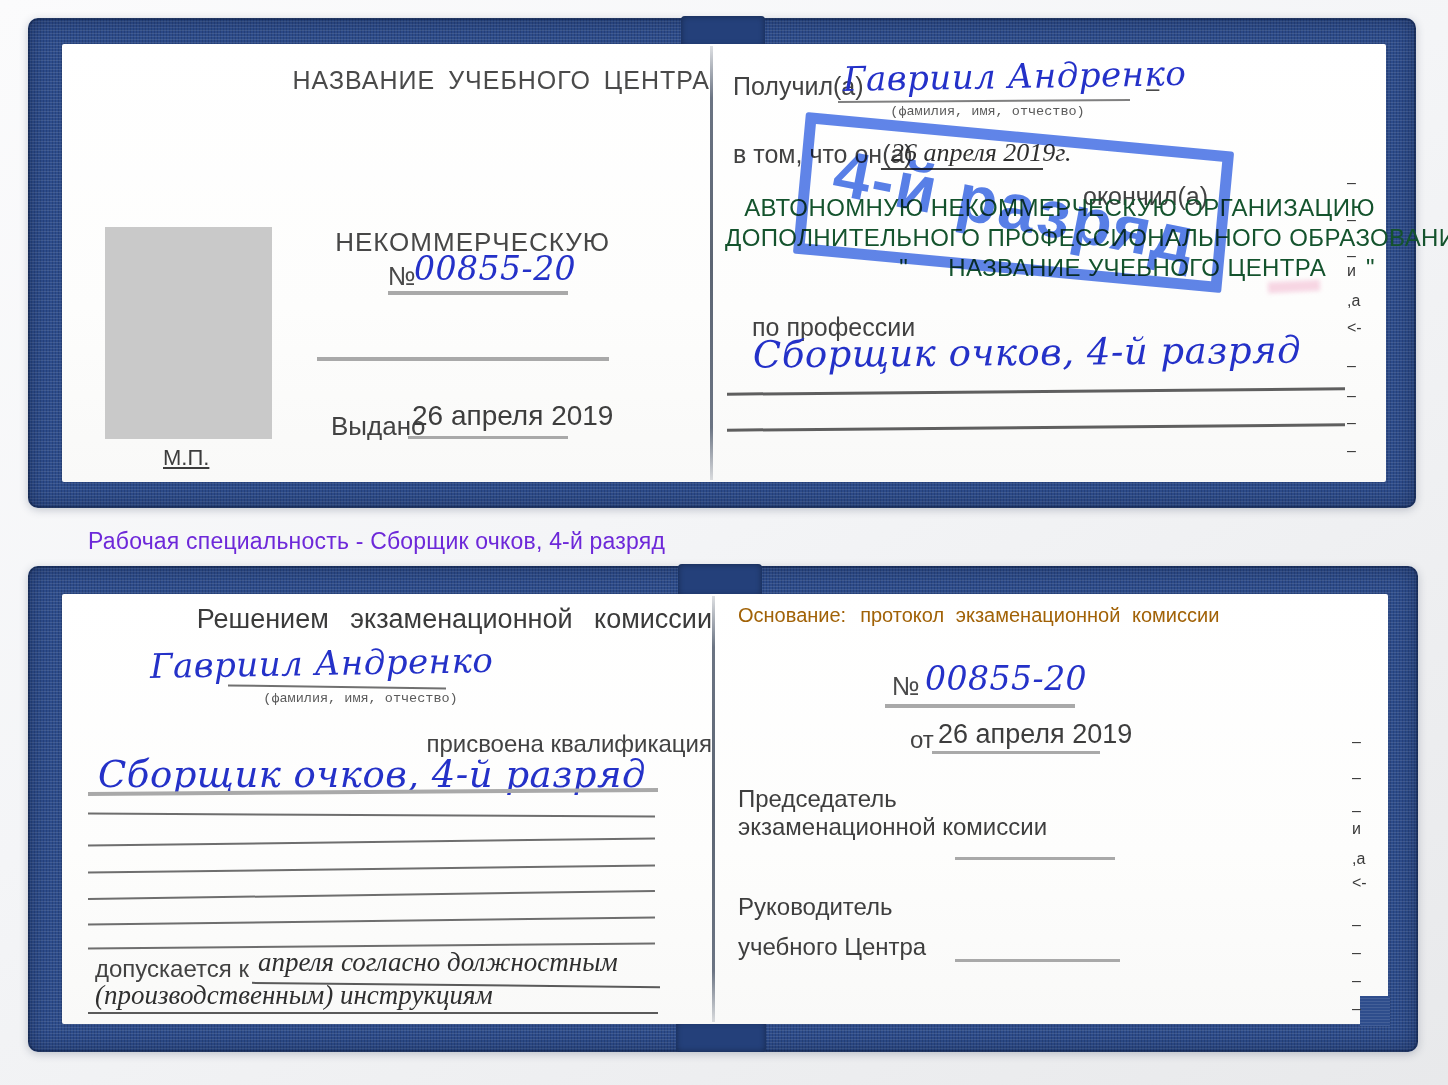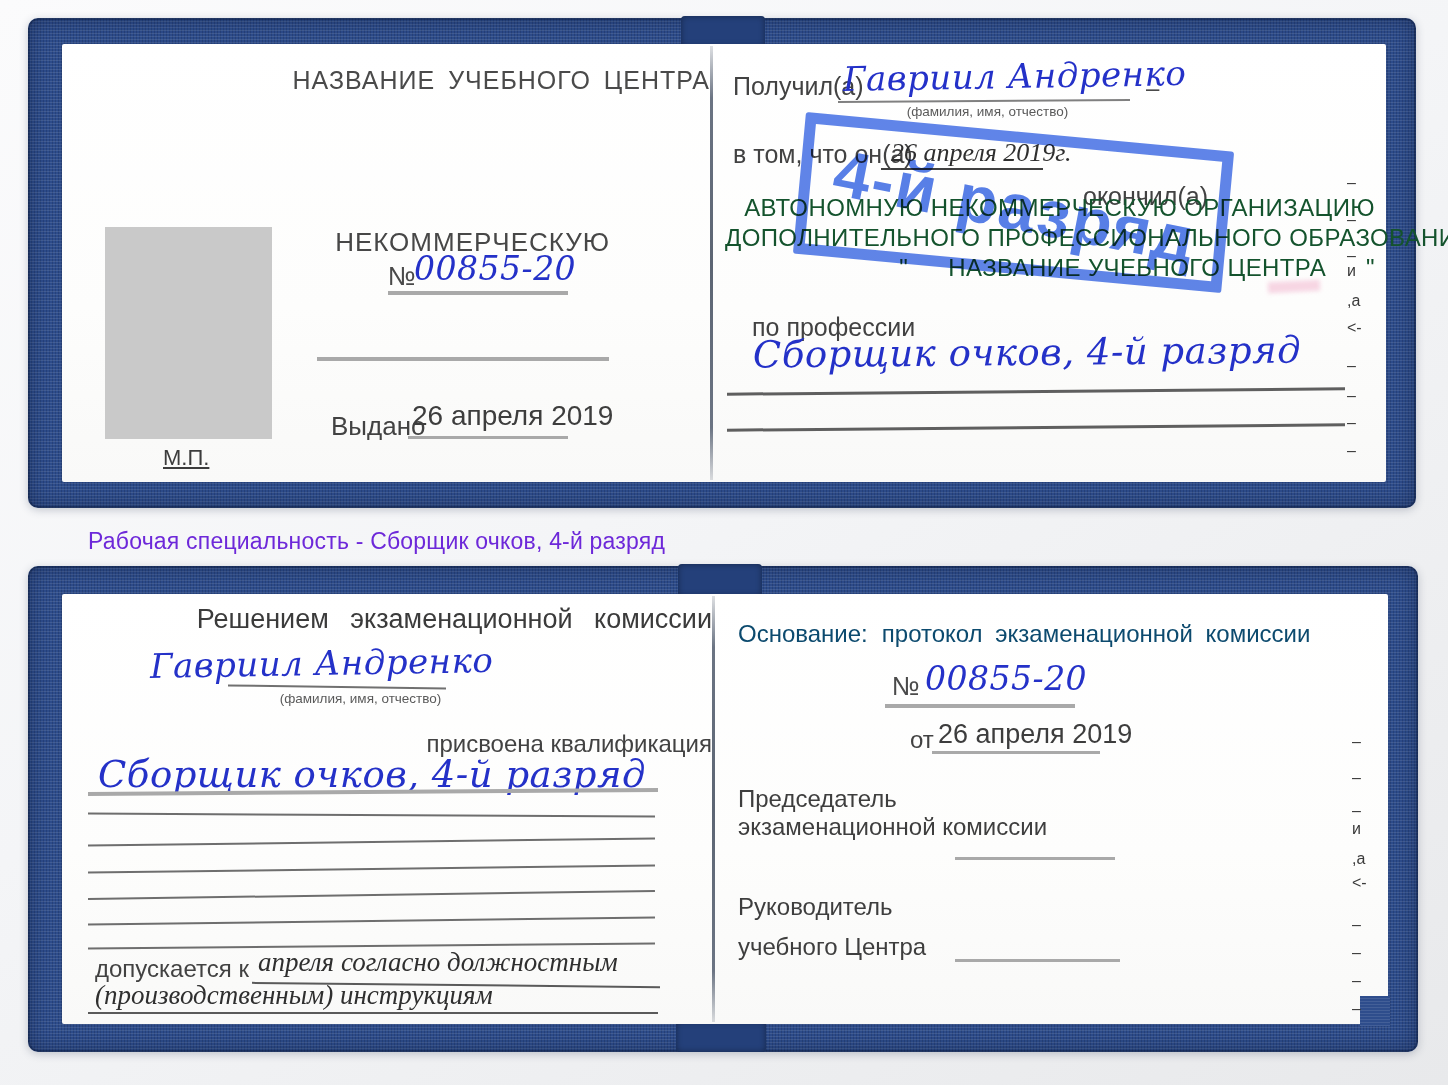--- a/index.html
+++ b/index.html
@@ -32,21 +32,21 @@
   .fold{position:absolute;width:3px;background:linear-gradient(180deg,rgba(90,100,115,.2),#6b7483 12%,#5c6573 50%,#6b7483 88%,rgba(90,100,115,.2));}
   .fold-top{left:710px;top:46px;height:434px;}
   .fold-bottom{left:712px;top:596px;height:426px;}
   .corner-step{position:absolute;left:1360px;top:996px;width:30px;height:30px;background:#2e4d8c;
     background-image:repeating-linear-gradient(0deg, rgba(255,255,255,0.10) 0 1px, rgba(0,0,0,0) 1px 3px);}
 
   
   .p{position:absolute;color:#424242;white-space:nowrap;}
   .hand{position:absolute;font-family:"DejaVu Serif",serif;font-style:italic;color:#2431c8;white-space:nowrap;letter-spacing:.5px;}
   .fill{position:absolute;font-family:"Liberation Serif",serif;font-style:italic;color:#2f2f2f;white-space:nowrap;}
-  .hint{position:absolute;color:#5a5a5a;font-size:13.5px;text-align:center;white-space:nowrap;}
+  .hint{position:absolute;color:#5a5a5a;font-size:13.5px;text-align:center;white-space:nowrap;font-family:Liberation Mono, monospace;}
   .ln{position:absolute;background:#a9a9a9;height:4px;}
   .thin{height:2px;background:#6e6e6e;}
   .center{text-align:right;}
 
   
   .t-title{left:62px;top:66px;width:648px;font-size:25px;letter-spacing:1px;word-spacing:5px;color:#4a4a4a;}
   .photo{position:absolute;left:105px;top:227px;width:167px;height:212px;background:#c9c9c9;}
   .t-mp{left:163px;top:445px;font-size:22px;color:#3c3c3c;text-decoration:underline;}
   .t-doc{left:300px;top:227px;width:310px;font-size:26px;letter-spacing:1px;color:#474747;}
   .t-no-sign{left:388px;top:261px;font-size:26px;color:#4a4a4a;}
@@ -112,21 +112,21 @@
   .bl3{top:894px;transform:rotate(-.8deg);}
   .bl4{top:920px;transform:rotate(-.7deg);}
   .bl5{top:945px;transform:rotate(-.5deg);}
   .b-admit-label{left:95px;top:955px;font-size:24px;}
   .b-admit1{left:258px;top:947px;font-size:27px;}
   .b-admit1-line{left:252px;top:984px;width:408px;height:2px;background:#5a5a5a;transform:rotate(.6deg);}
   .b-admit2{left:95px;top:980px;font-size:27px;}
   .b-admit2-line{left:88px;top:1012px;width:570px;height:2px;background:#5a5a5a;}
 
   
-  .b-basis{left:738px;top:620px;font-size:24px;color:#0c4a6e;}
+  .b-basis{left:738px;top:604px;font-size:20px;color:#a16207;}
   .b-basis .gap{margin-left:14px;word-spacing:6px;}
   .b-no-sign{left:892px;top:671px;font-size:26px;color:#4a4a4a;}
   .b-no-val{left:925px;top:659px;font-size:33px;}
   .b-no-line{left:885px;top:704px;width:190px;}
   .b-ot{left:910px;top:726px;font-size:24px;}
   .b-date{left:938px;top:719px;font-size:27px;color:#3d3d3d;}
   .b-date-line{left:932px;top:751px;width:168px;height:3px;}
   .b-chair{left:738px;top:785px;width:350px;font-size:24px;line-height:28px;color:#3e3e3e;white-space:normal;}
   .b-sig1{left:955px;top:857px;width:160px;height:3px;}
   .b-head{left:738px;top:887px;width:260px;font-size:24px;line-height:40px;color:#3e3e3e;white-space:normal;}

